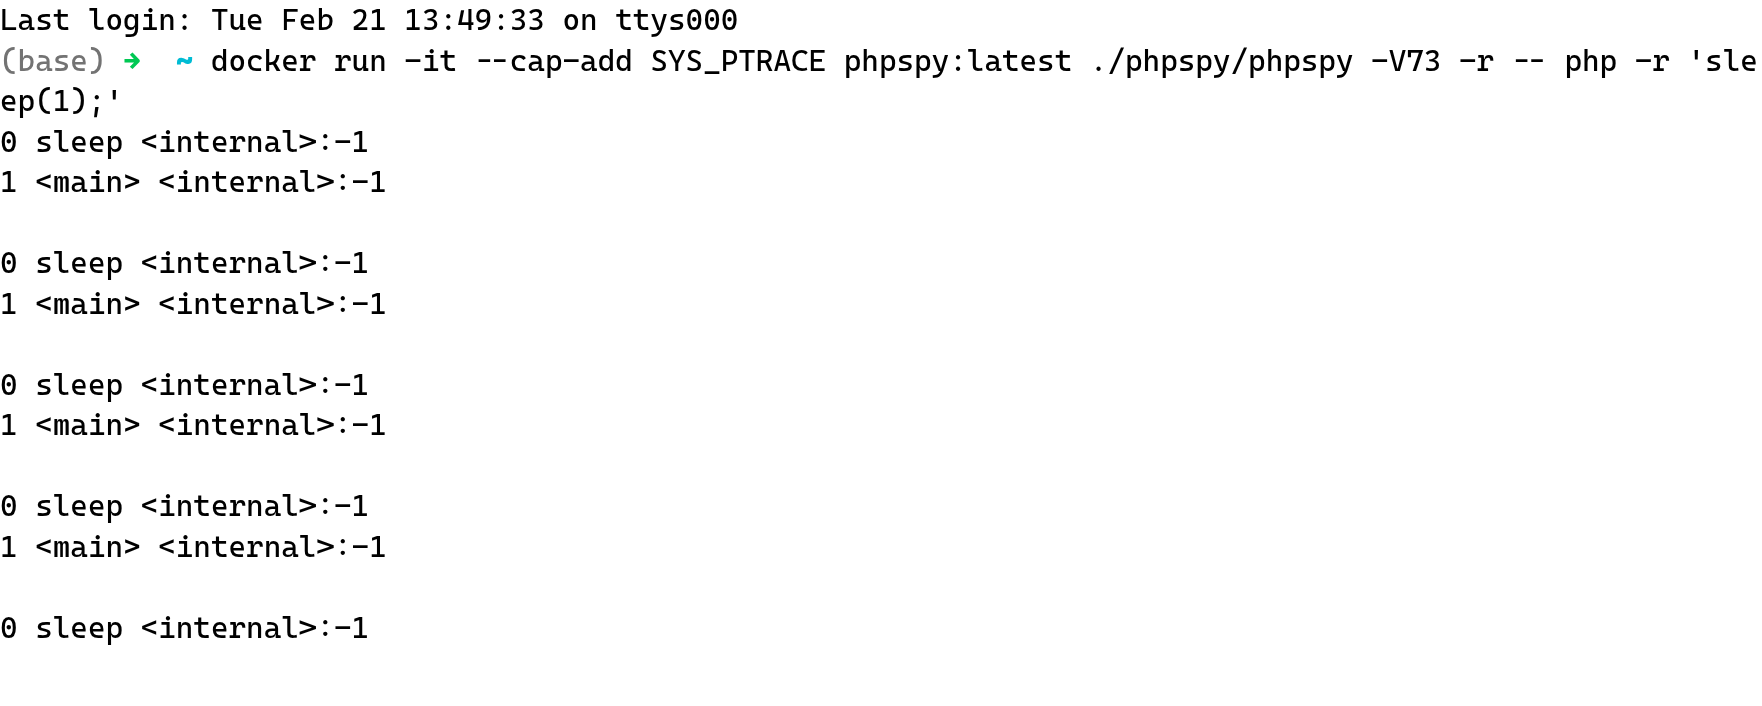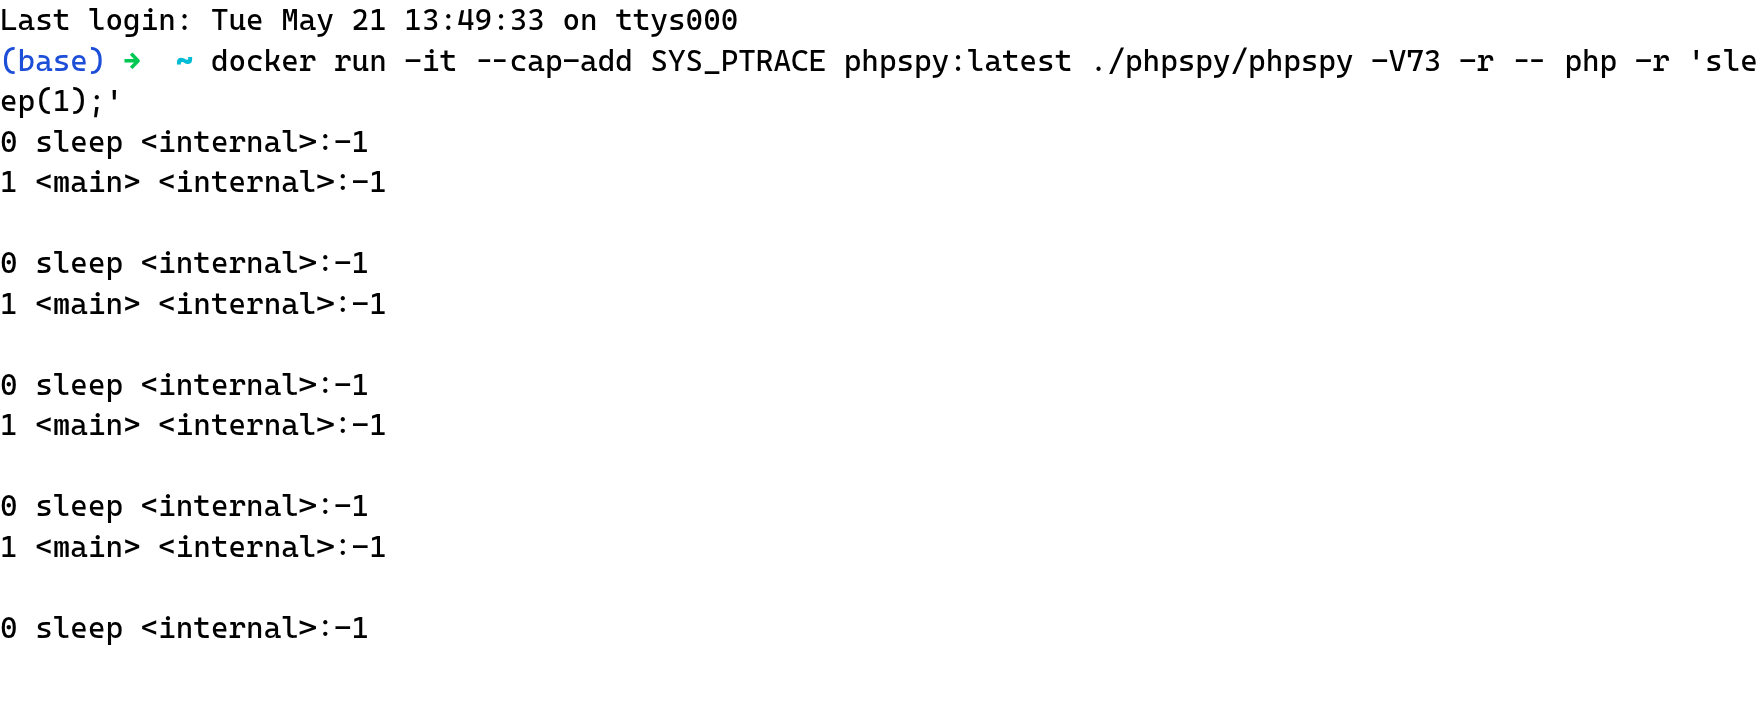--- a/index.html
+++ b/index.html
@@ -12,41 +12,41 @@
     color: #000000;
     width: 1762px;
     height: 706px;
     overflow: hidden;
   }
   .terminal {
     white-space: pre-wrap;
     word-break: break-all;
   }
   .prompt-env {
-    color: #1d4ed8;
+    color: #737373;
   }
   .prompt-arrow {
     color: #00c853; 
     font-weight: bold;
   }
   .prompt-tilde {
     color: #00bcd4; 
     font-weight: bold;
   }
   .cmd {
     color: #000000;
   }
   .output {
     color: #000000;
   }
 </style>
 </head>
 <body>
 
-<div class="terminal"><span class="output">Last login: Tue May 21 13:49:33 on ttys000</span>
+<div class="terminal"><span class="output">Last login: Tue Feb 21 13:49:33 on ttys000</span>
 <span class="prompt-env">(base)</span> <span class="prompt-arrow">→</span>  <span class="prompt-tilde">~</span> <span class="cmd">docker run -it --cap-add SYS_PTRACE phpspy:latest ./phpspy/phpspy -V73 -r -- php -r 'sleep(1);'</span>
 <span class="output">0 sleep &lt;internal&gt;:-1</span>
 <span class="output">1 &lt;main&gt; &lt;internal&gt;:-1</span>
 <span class="output"></span>
 <span class="output">0 sleep &lt;internal&gt;:-1</span>
 <span class="output">1 &lt;main&gt; &lt;internal&gt;:-1</span>
 <span class="output"></span>
 <span class="output">0 sleep &lt;internal&gt;:-1</span>
 <span class="output">1 &lt;main&gt; &lt;internal&gt;:-1</span>
 <span class="output"></span>

